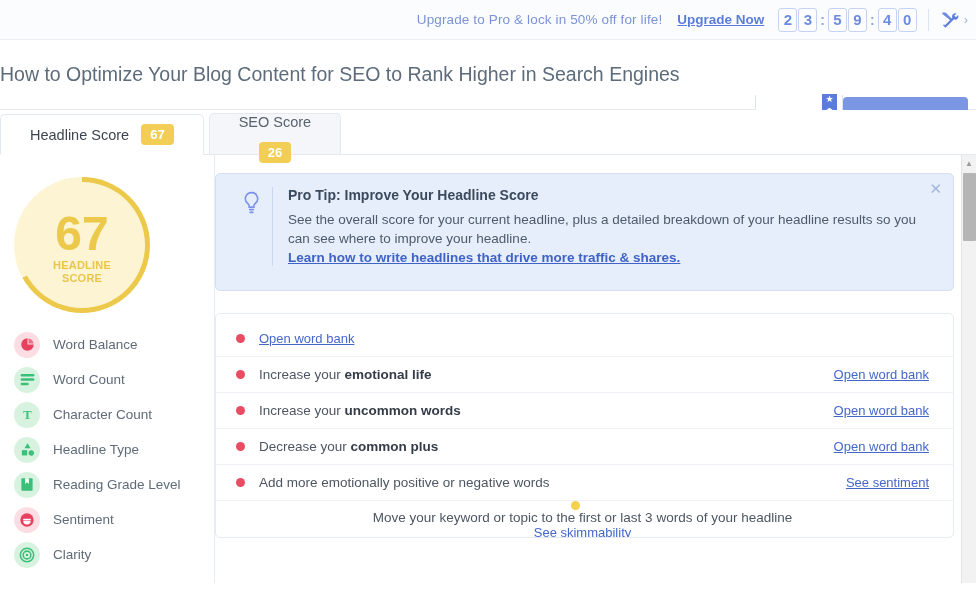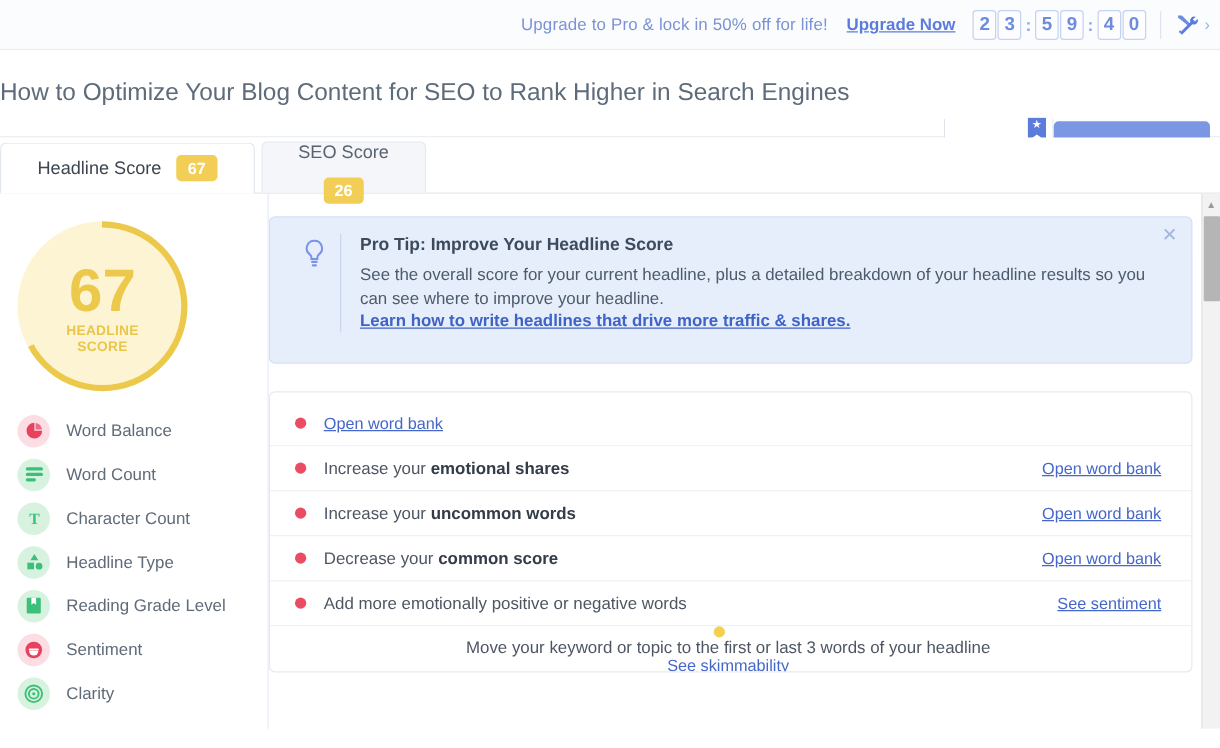--- a/index.html
+++ b/index.html
@@ -448,31 +448,31 @@
     </div>
 
     <div class="card">
       <div id="sugg-list">
           <div class="sugg-row">
             <span class="dot dot-red"></span>
             <a class="sugg-action">Open word bank</a>
           </div>
           <div class="sugg-row">
             <span class="dot dot-red"></span>
-            <span class="sugg-text">Increase your <b>emotional shares</b></span>
+            <span class="sugg-text">Increase your <b>emotional life</b></span>
             <a class="sugg-action">Open word bank</a>
           </div>
           <div class="sugg-row">
             <span class="dot dot-red"></span>
             <span class="sugg-text">Increase your <b>uncommon words</b></span>
             <a class="sugg-action">Open word bank</a>
           </div>
           <div class="sugg-row">
             <span class="dot dot-red"></span>
-            <span class="sugg-text">Decrease your <b>common score</b></span>
+            <span class="sugg-text">Decrease your <b>common plus</b></span>
             <a class="sugg-action">Open word bank</a>
           </div>
           <div class="sugg-row">
             <span class="dot dot-red"></span>
             <span class="sugg-text">Add more emotionally positive or negative words</span>
             <a class="sugg-action">See sentiment</a>
           </div>
           <div class="sugg-row">
             <span class="dot dot-yellow"></span>
             <span class="sugg-text">Move your keyword or topic to the first or last 3 words of your headline</span>

